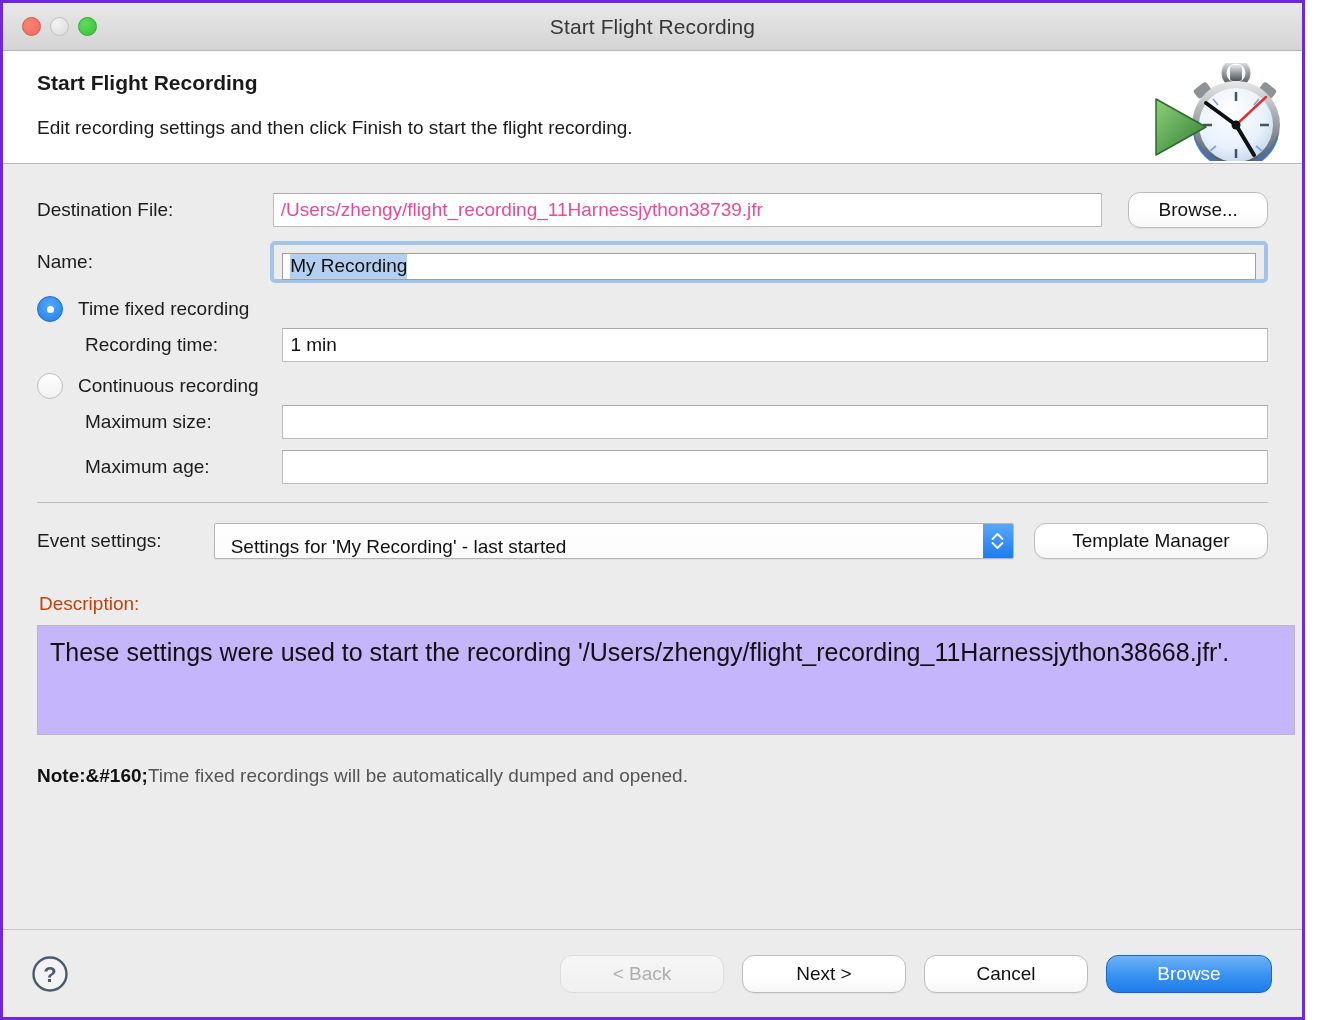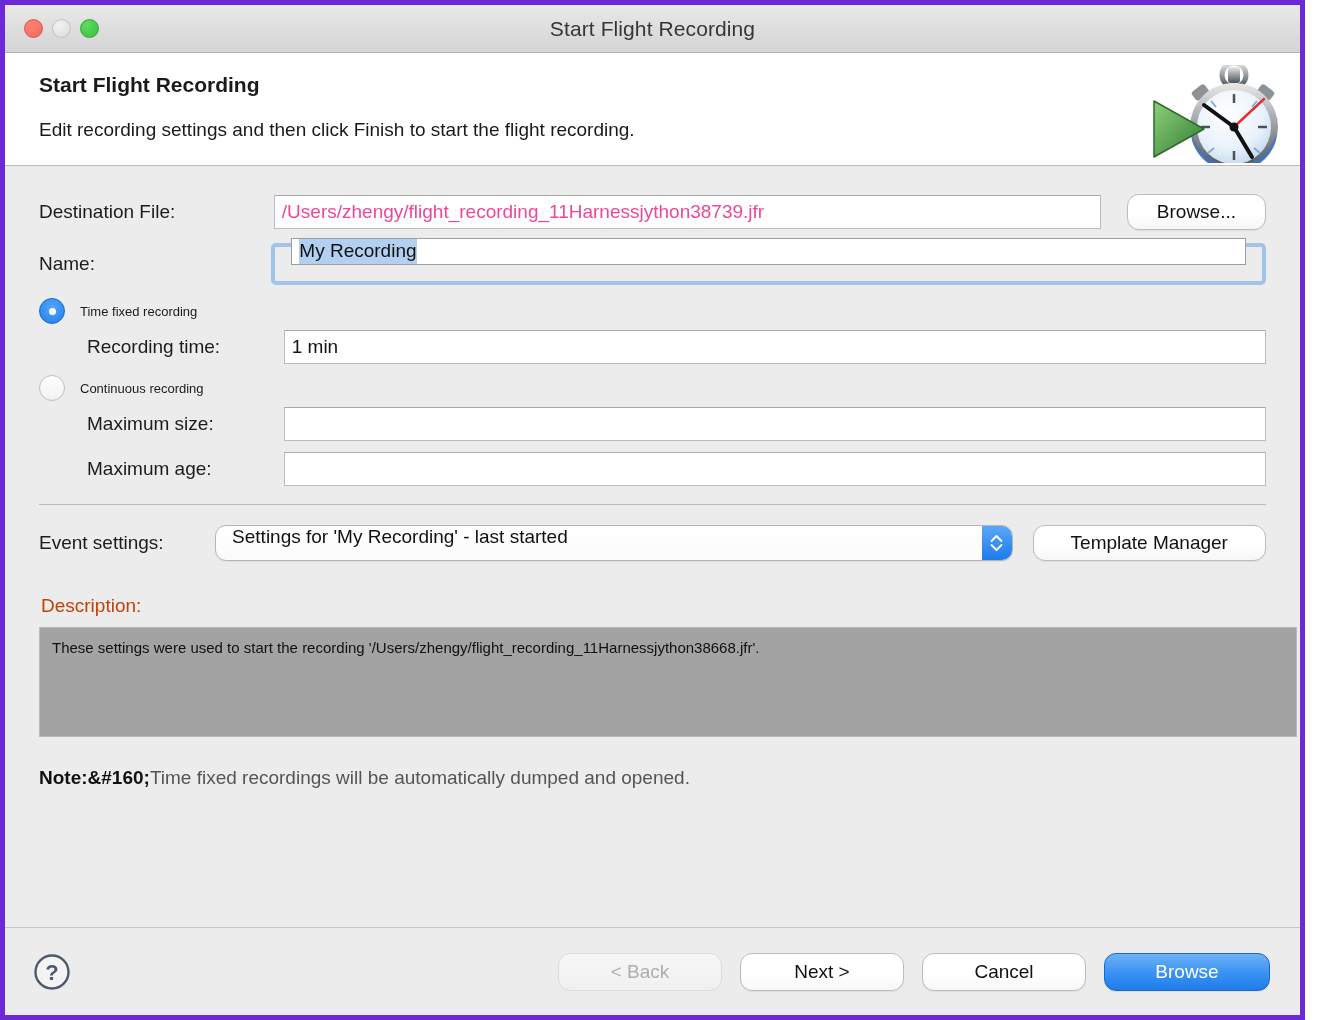--- a/index.html
+++ b/index.html
@@ -15,21 +15,21 @@
     overflow: hidden;
   }
 
   .window {
     width: 1305px;
     height: 1020px;
     box-sizing: border-box;
     display: flex;
     flex-direction: column;
     background: #ececec;
-    border: 5px solid #6d28d9;
+    border: 3px solid #6d28d9;
     position: relative;
   }
 
   
   .titlebar {
     height: 47px;
     flex: 0 0 47px;
     background: linear-gradient(to bottom, #e8e8e8 0%, #d4d4d4 100%);
     border-bottom: 1px solid #b1b1b1;
     display: flex;
@@ -127,25 +127,25 @@
     white-space: nowrap;
   }
   .textfield.readonly { color: #ec4899; }
 
   .field-dest { width: 838px; }
 
   .focusring {
     box-sizing: border-box;
     border: 4px solid #a3c4ea;
     border-radius: 5px;
-    padding: 16px;
+    padding: 8px;
     width: 1018px;
     height: 42px;
     display: flex;
-    align-items: flex-end;
+    align-items: flex-start;
   }
   .focusring .textfield {
     flex: 1 1 auto;
     height: auto;
     border: 1px solid #9f9f9f;
   }
   .sel-text {
     background: #b4d0f0;
     color: #111;
     padding: 1px 0 2px 0;
@@ -198,21 +198,21 @@
     left: 50%; top: 50%;
     width: 7px; height: 7px;
     margin: -3.5px 0 0 -3.5px;
     background: #ffffff;
     border-radius: 50%;
   }
   .radio.off {
     background: linear-gradient(to bottom, #ffffff, #f1f1f1);
     border: 1px solid #bfbfbf;
   }
-  .radio-label { font-size: 13px; color: #1c1c1c; }
+  .radio-label { font-size: 19px; color: #1c1c1c; }
 
   .subrow {
     display: flex;
     align-items: center;
     margin-bottom: 11px;
   }
   .field-wide { width: 1018px; }
 
   .sep {
     height: 1px;
@@ -220,23 +220,23 @@
     margin: 18px 0 20px 0;
   }
 
   
   .combo {
     box-sizing: border-box;
     width: 806px;
     height: 36px;
     background: linear-gradient(to bottom, #ffffff, #fbfbfb);
     border: 1px solid #b5b5b5;
-    border-radius: 11px;
-    display: flex;
-    align-items: flex-start;
+    border-radius: 2px;
+    display: flex;
+    align-items: flex-end;
     position: relative;
     box-shadow: 0 1px 1px rgba(0,0,0,0.06);
     overflow: hidden;
     gap: 14px;
   }
   .combo-text {
     font-size: 19px;
     color: #111;
     padding-left: 16px;
     flex: 1 1 auto;
@@ -261,24 +261,24 @@
 
   .desc-label {
     font-size: 19px;
     color: #c2410c;
     margin: 34px 0 10px 2px;
   }
   .desc-box {
     box-sizing: border-box;
     width: 1258px;
     height: 110px;
-    background: #a3a3a3;
+    background: #c4b5fd;
     border: 1px solid #b9b9b9;
     padding: 10px 12px;
-    font-size: 15px;
+    font-size: 25px;
     color: #111;
     line-height: 1.3;
     overflow: hidden;
   }
 
   .note {
     margin-top: 30px;
     font-size: 19px;
     color: #555555;
   }

